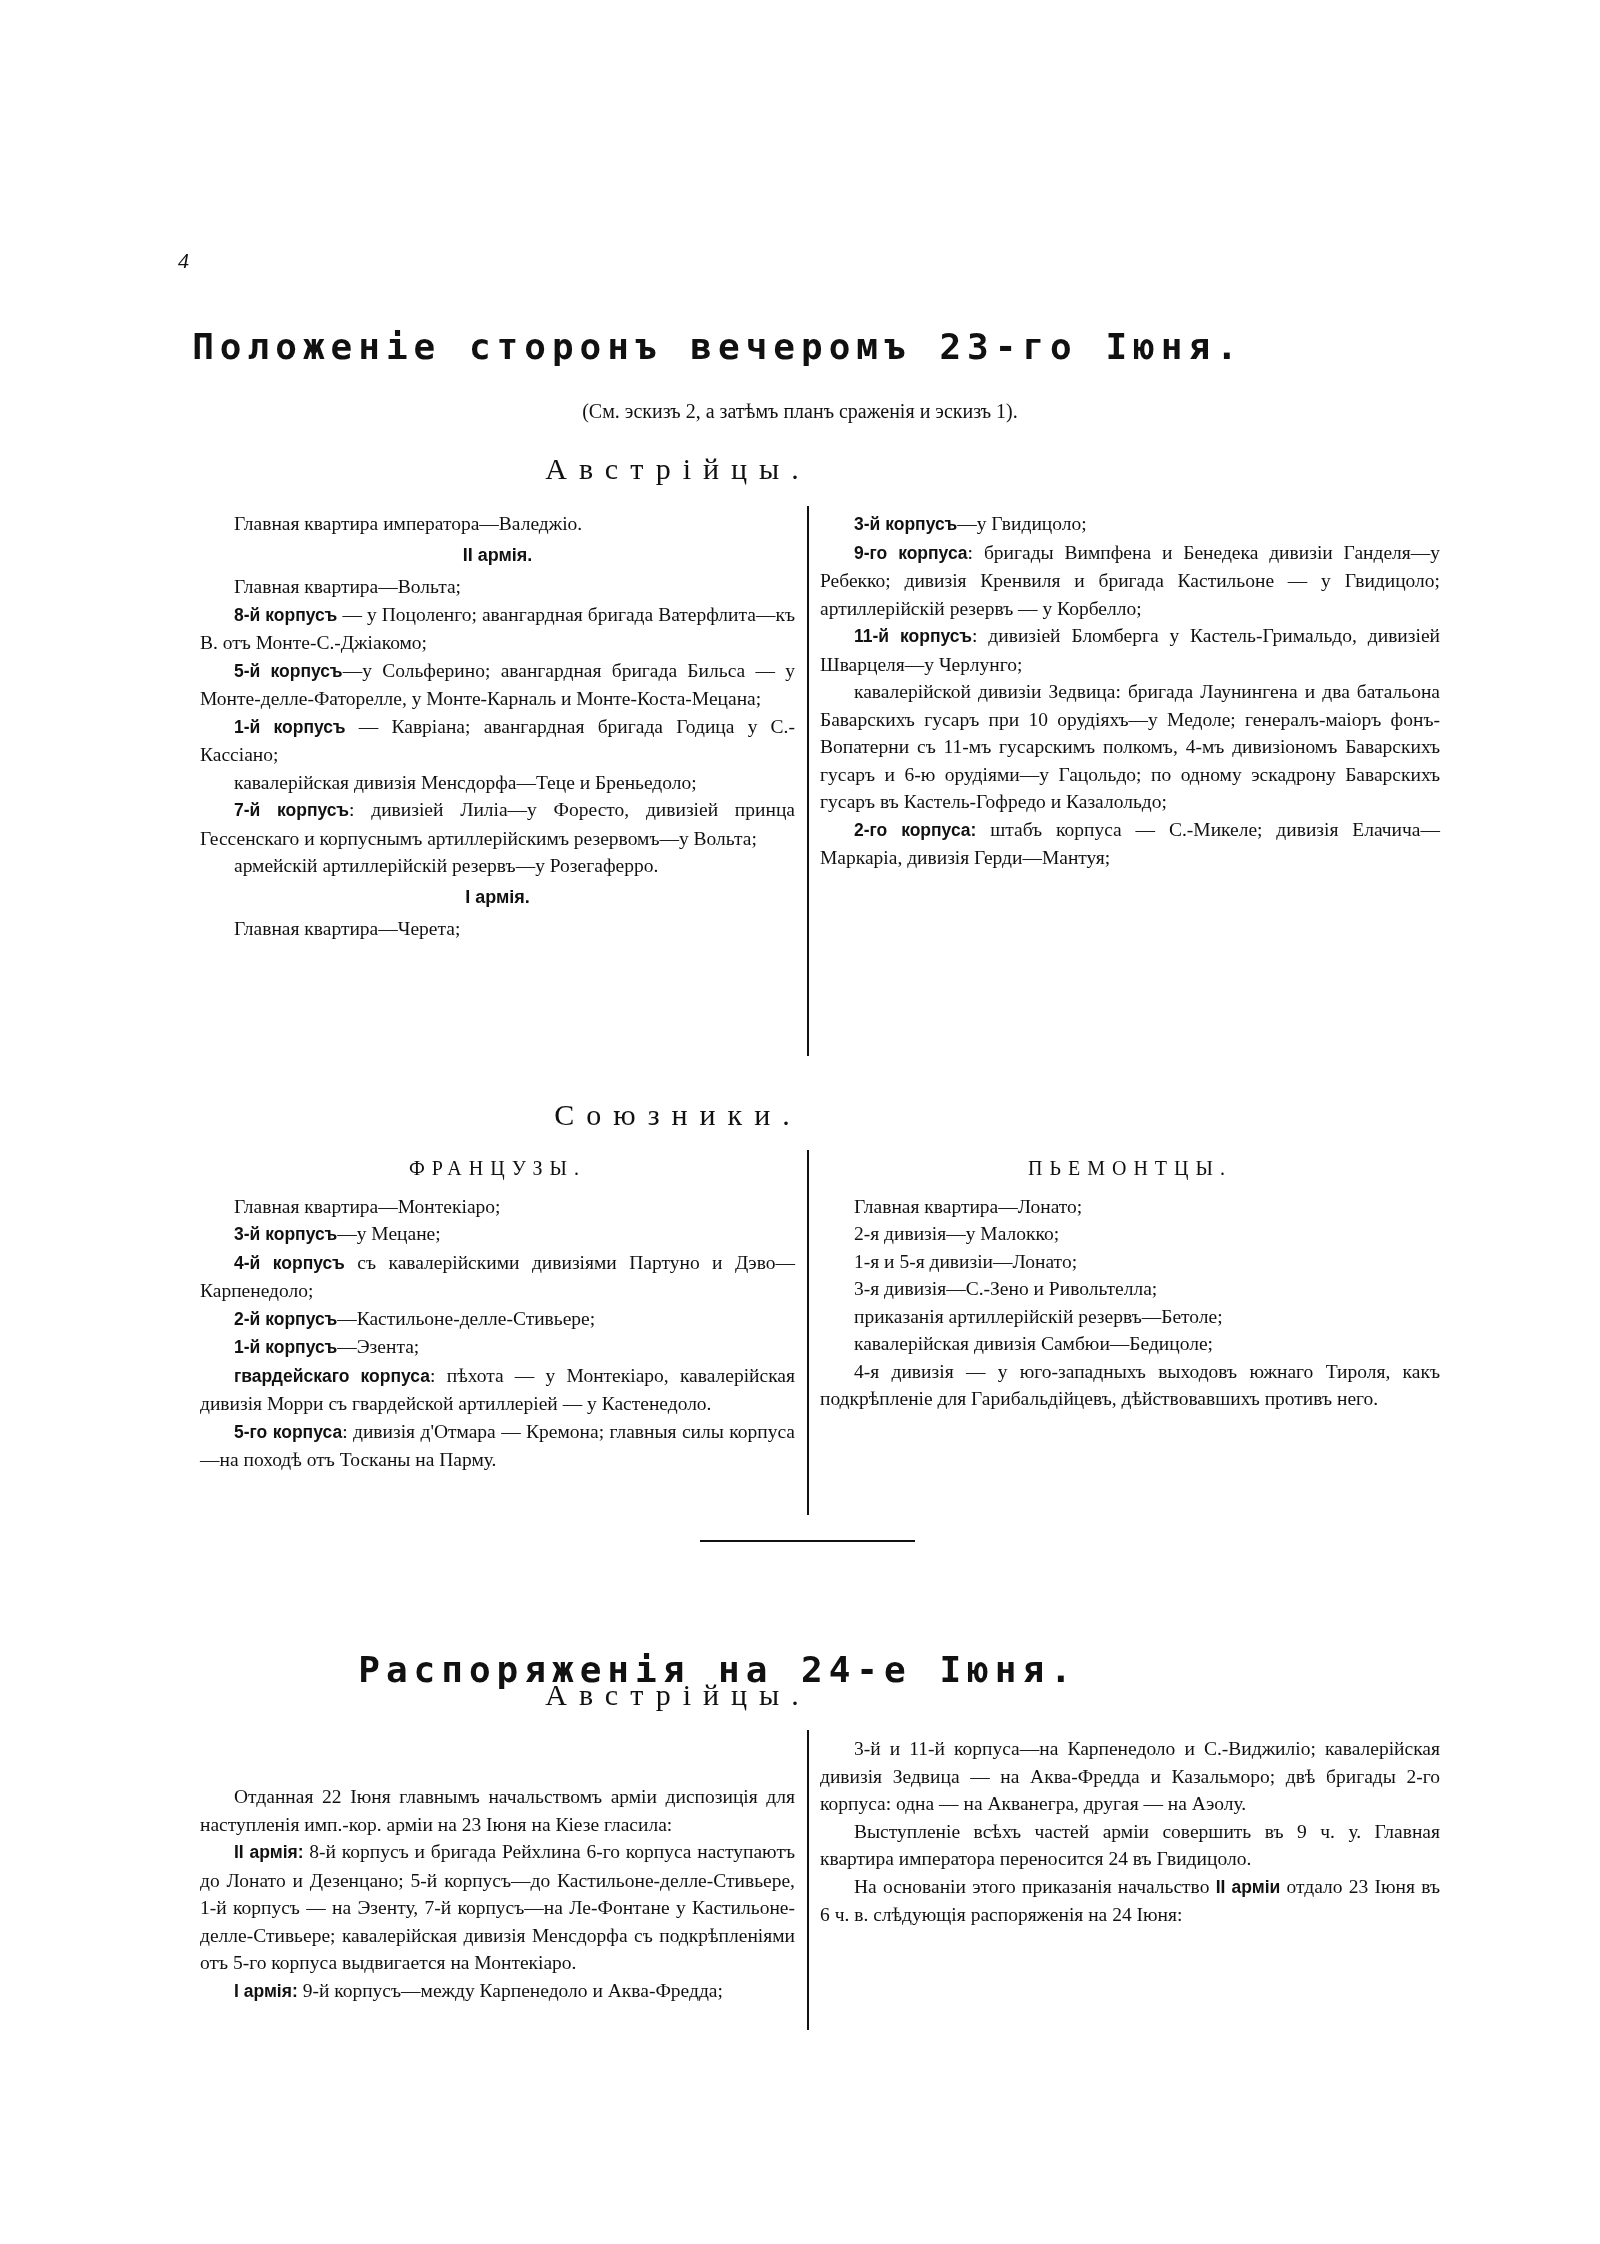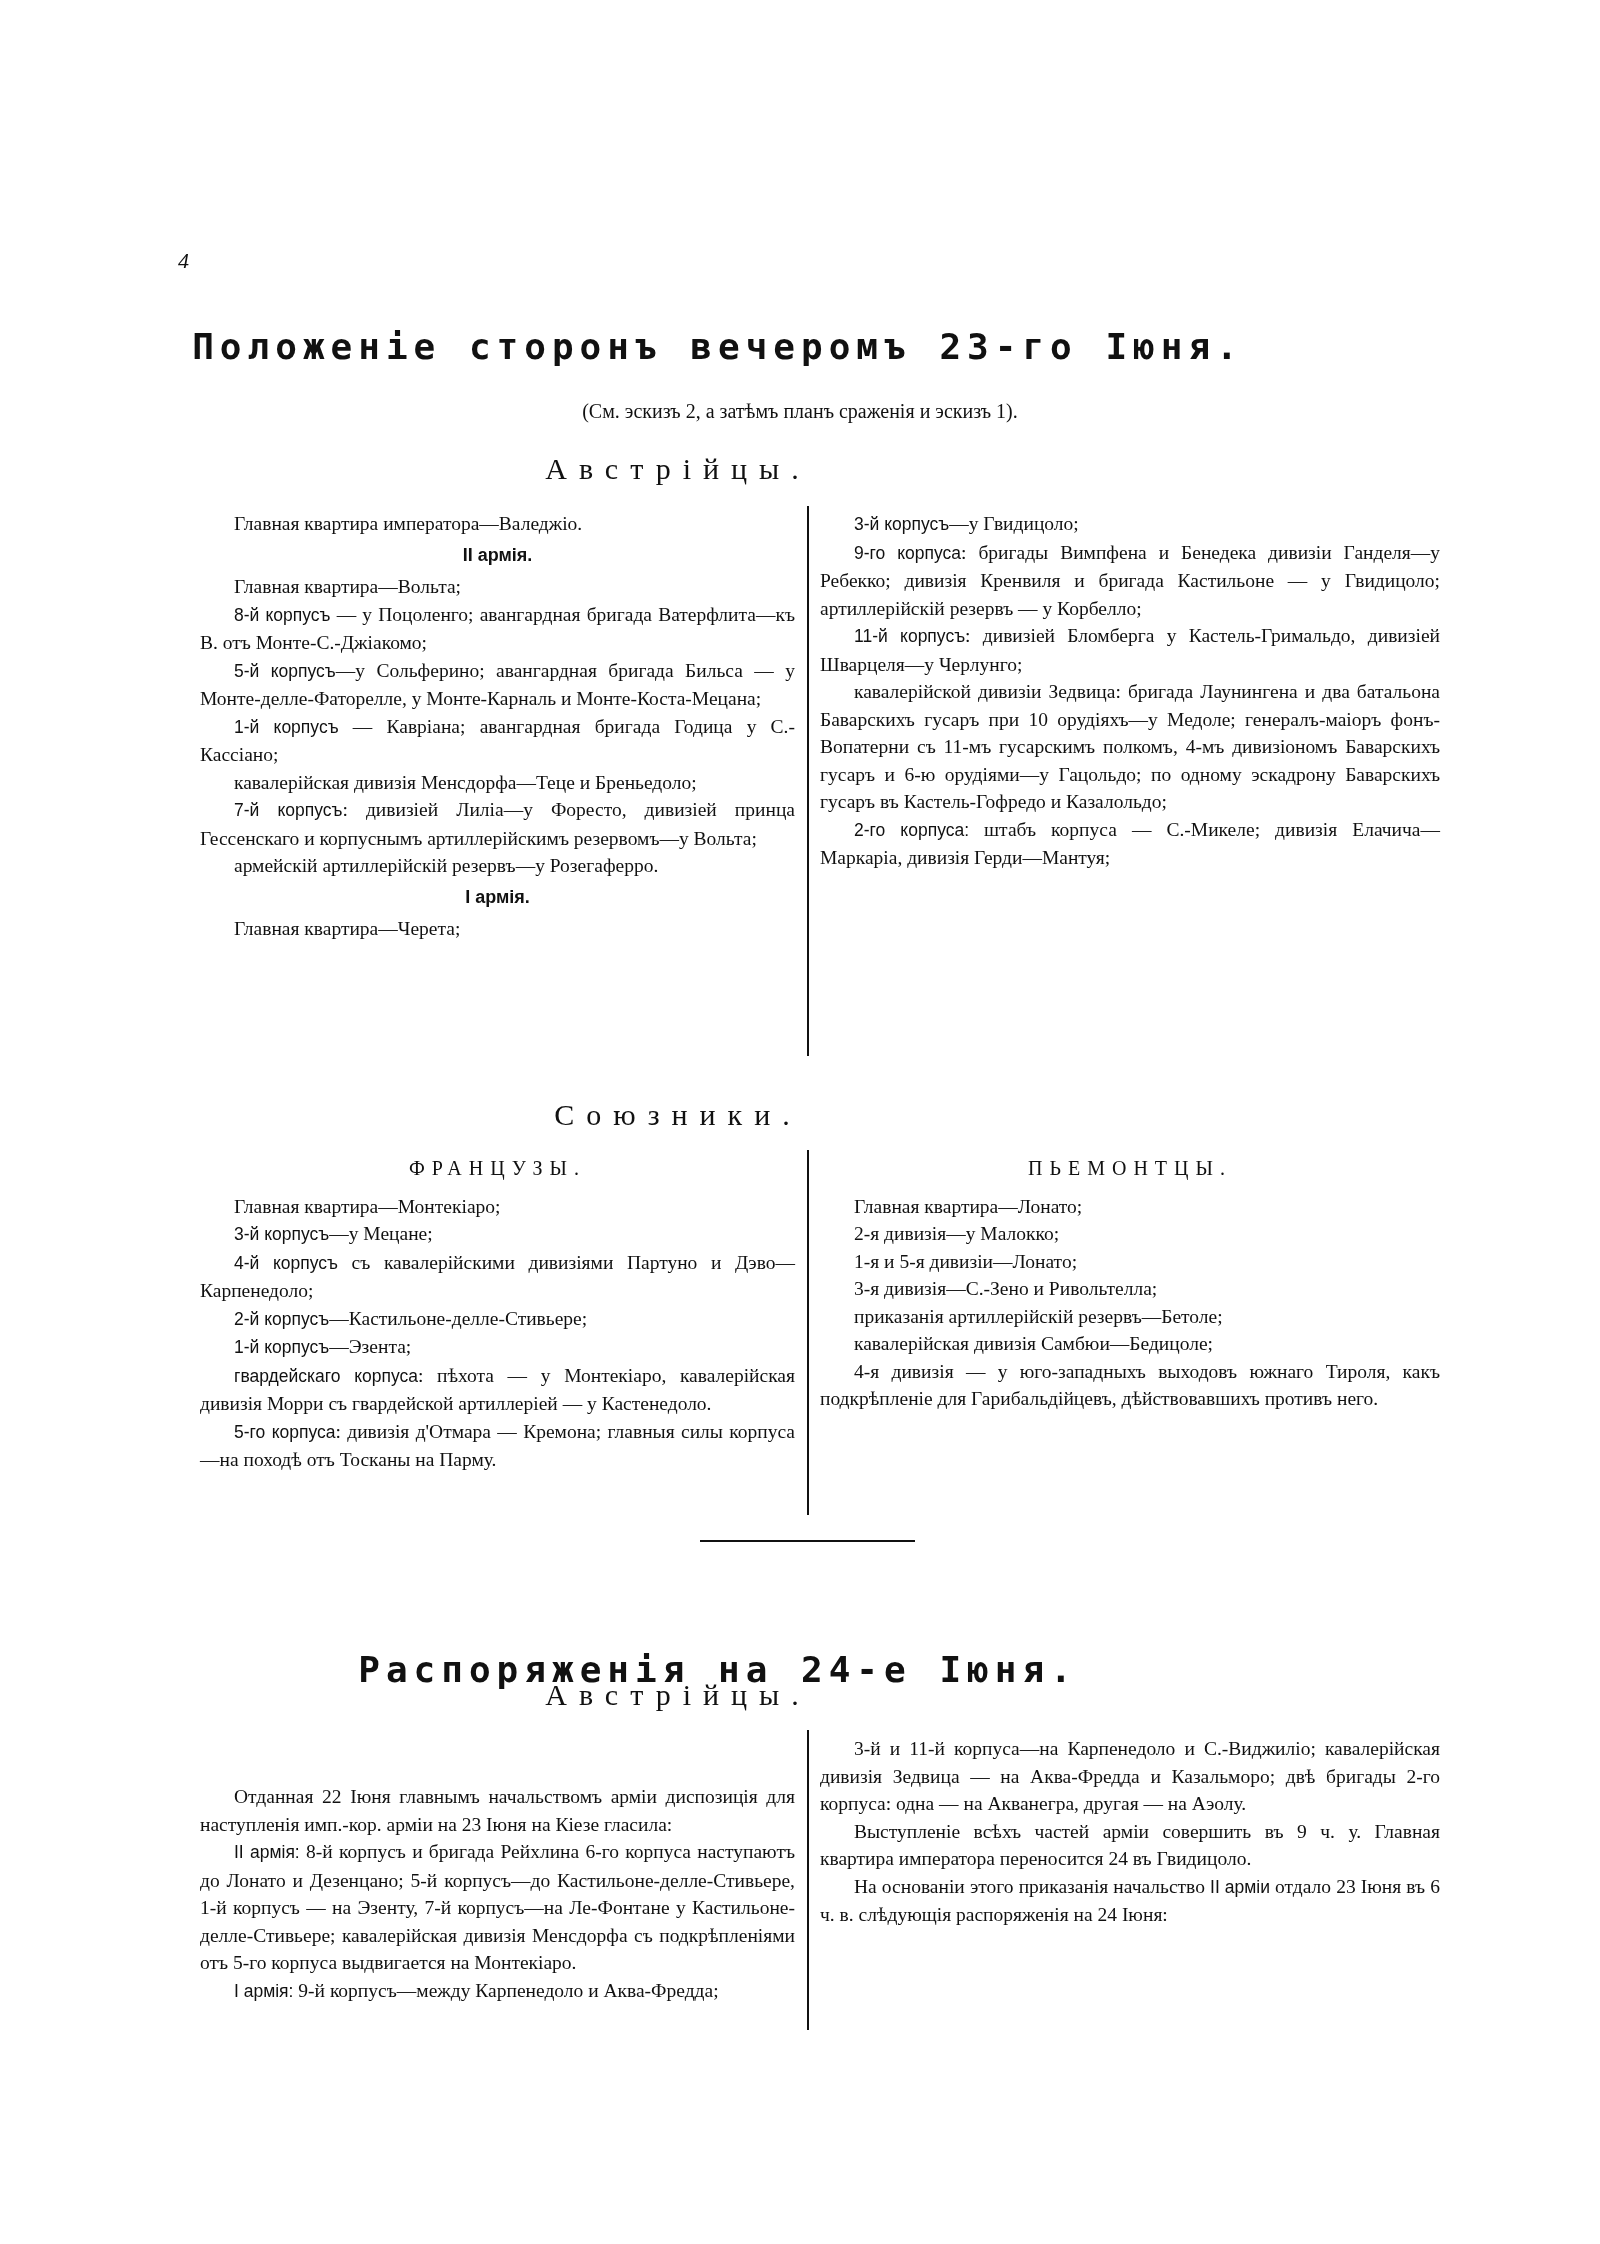--- a/index.html
+++ b/index.html
@@ -9,21 +9,21 @@
   .title { position: absolute; left: 0; width: 1436px; text-align: center;
            font-family: "DejaVu Sans Mono", "Liberation Mono", monospace; font-weight: bold;
            font-size: 36px; letter-spacing: 6px; }
   .subtitle { position: absolute; left: 0; width: 1600px; text-align: center; font-size: 20px; }
   .section-head { position: absolute; left: 0; width: 1356px; text-align: center;
                   font-size: 30px; letter-spacing: 12px; }
   .col { position: absolute; font-size: 19.5px; line-height: 27.5px; text-align: justify; }
   .col p { margin: 0; text-indent: 34px; }
   .col p.center { text-align: center; text-indent: 0; font-family: "Liberation Sans", sans-serif; font-weight: bold; font-size: 18px; margin: 4px 0; }
   .col p.colhead { text-align: center; text-indent: 0; letter-spacing: 7px; font-size: 20px; margin-bottom: 10px; }
-  .b { font-family: "Liberation Sans", sans-serif; font-weight: normal; font-size: 17.5px; }
+  .b { font-family: "Liberation Sans", sans-serif; font-weight: bold; font-size: 17.5px; }
   .vrule { position: absolute; width: 2px; background: #111; }
   .hrule { position: absolute; height: 2px; background: #111; }
 </style>
 </head>
 <body>
 
 <div class="page-number">4</div>
 
 <div class="title" style="top:326px;">Положенiе сторонъ вечеромъ 23-го Iюня.</div>
 <div class="subtitle" style="top:400px;">(См. эскизъ 2, а затѣмъ планъ сраженiя и эскизъ 1).</div>

